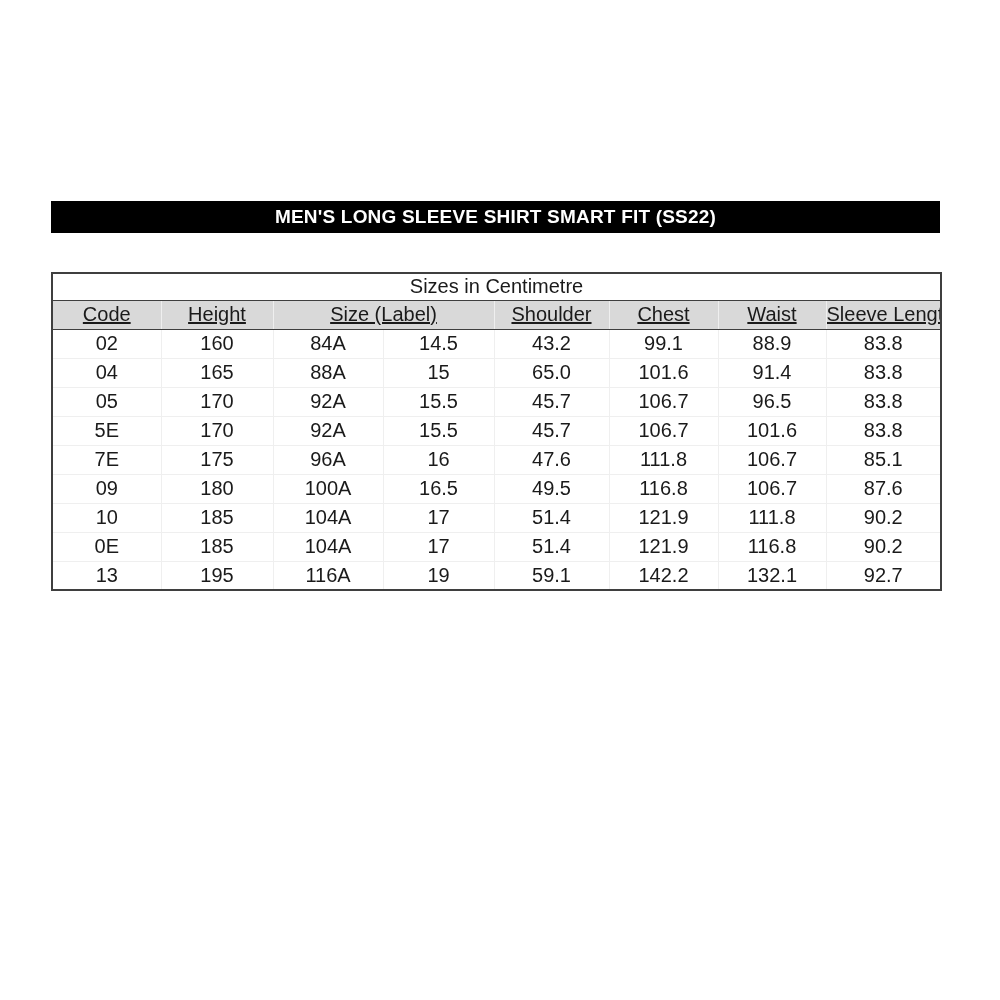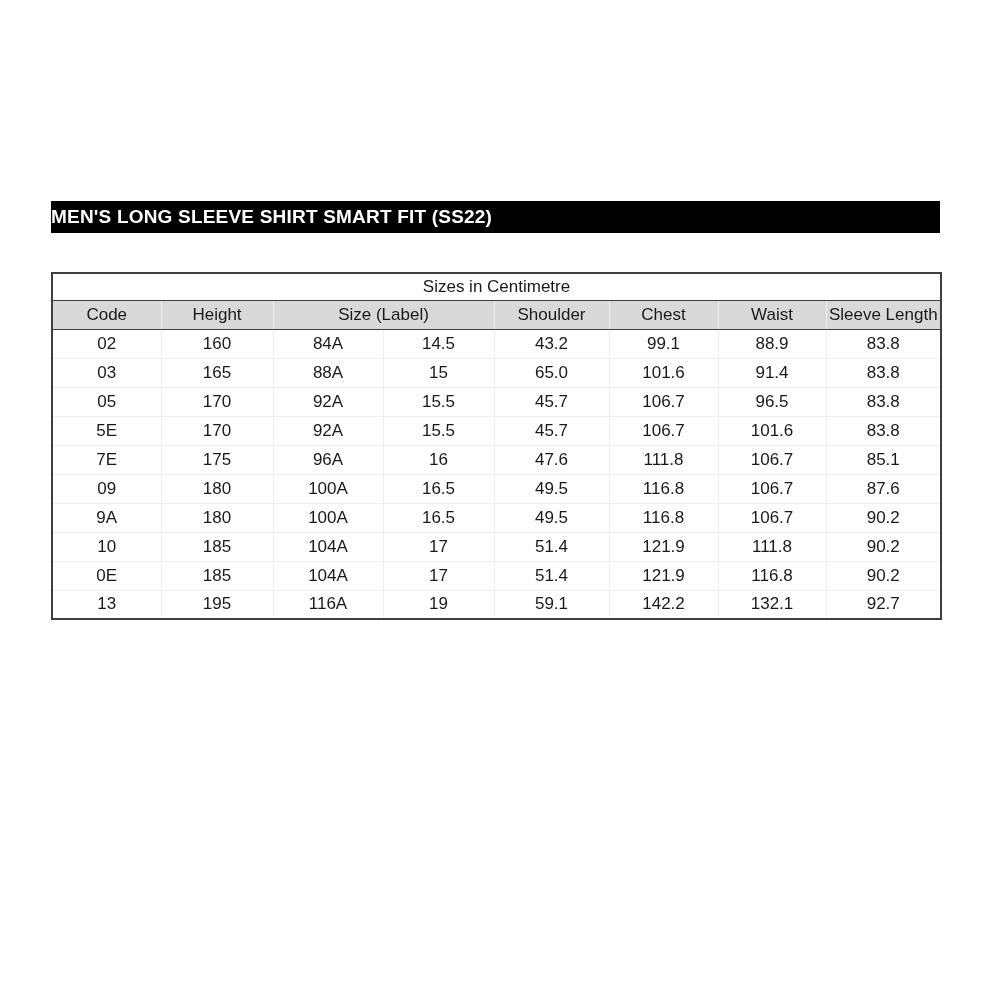--- a/index.html
+++ b/index.html
@@ -22,52 +22,54 @@
   .banner {
     position: absolute;
     left: 51px;
     top: 201px;
     width: 889px;
     height: 32px;
     background: var(--banner_bg);
     color: var(--banner_fg);
     display: flex;
     align-items: center;
+    justify-content: center;
     font-size: 19px;
     font-weight: 700;
     letter-spacing: 0.2px;
   }
   table.size-chart {
     position: absolute;
     left: 51px;
     top: 272px;
     width: 889px;
     border-collapse: collapse;
     table-layout: fixed;
     border: 2px solid var(--outer_border);
-    font-size: 17px;
+    font-size: 20px;
   }
   table.size-chart td,
   table.size-chart th {
     text-align: center;
     vertical-align: middle;
     font-weight: 400;
     padding: 0;
     overflow: hidden;
     white-space: nowrap;
   }
   tr.caption-row td {
     height: 27px;
     background: #ffffff;
     border-bottom: 1.5px solid var(--outer_border);
   }
   tr.header-row th {
     height: 29px;
     background: var(--header_bg);
     border-bottom: 1.5px solid var(--outer_border);
+    text-decoration: underline;
   }
   tr.header-row th:not(:last-child) {
     border-right: 1px solid var(--grid_line);
   }
   tbody.data-body td {
     height: 29px;
     background: #ffffff;
   }
   tbody.data-body td:not(:last-child) {
     border-right: 1px solid var(--grid_line);
@@ -113,21 +115,21 @@
         <td>02</td>
         <td>160</td>
         <td>84A</td>
         <td>14.5</td>
         <td>43.2</td>
         <td>99.1</td>
         <td>88.9</td>
         <td>83.8</td>
       </tr>
       <tr>
-        <td>03</td>
+        <td>04</td>
         <td>165</td>
         <td>88A</td>
         <td>15</td>
         <td>65.0</td>
         <td>101.6</td>
         <td>91.4</td>
         <td>83.8</td>
       </tr>
       <tr>
         <td>05</td>
@@ -161,30 +163,20 @@
       </tr>
       <tr>
         <td>09</td>
         <td>180</td>
         <td>100A</td>
         <td>16.5</td>
         <td>49.5</td>
         <td>116.8</td>
         <td>106.7</td>
         <td>87.6</td>
-      </tr>
-      <tr>
-        <td>9A</td>
-        <td>180</td>
-        <td>100A</td>
-        <td>16.5</td>
-        <td>49.5</td>
-        <td>116.8</td>
-        <td>106.7</td>
-        <td>90.2</td>
       </tr>
       <tr>
         <td>10</td>
         <td>185</td>
         <td>104A</td>
         <td>17</td>
         <td>51.4</td>
         <td>121.9</td>
         <td>111.8</td>
         <td>90.2</td>

